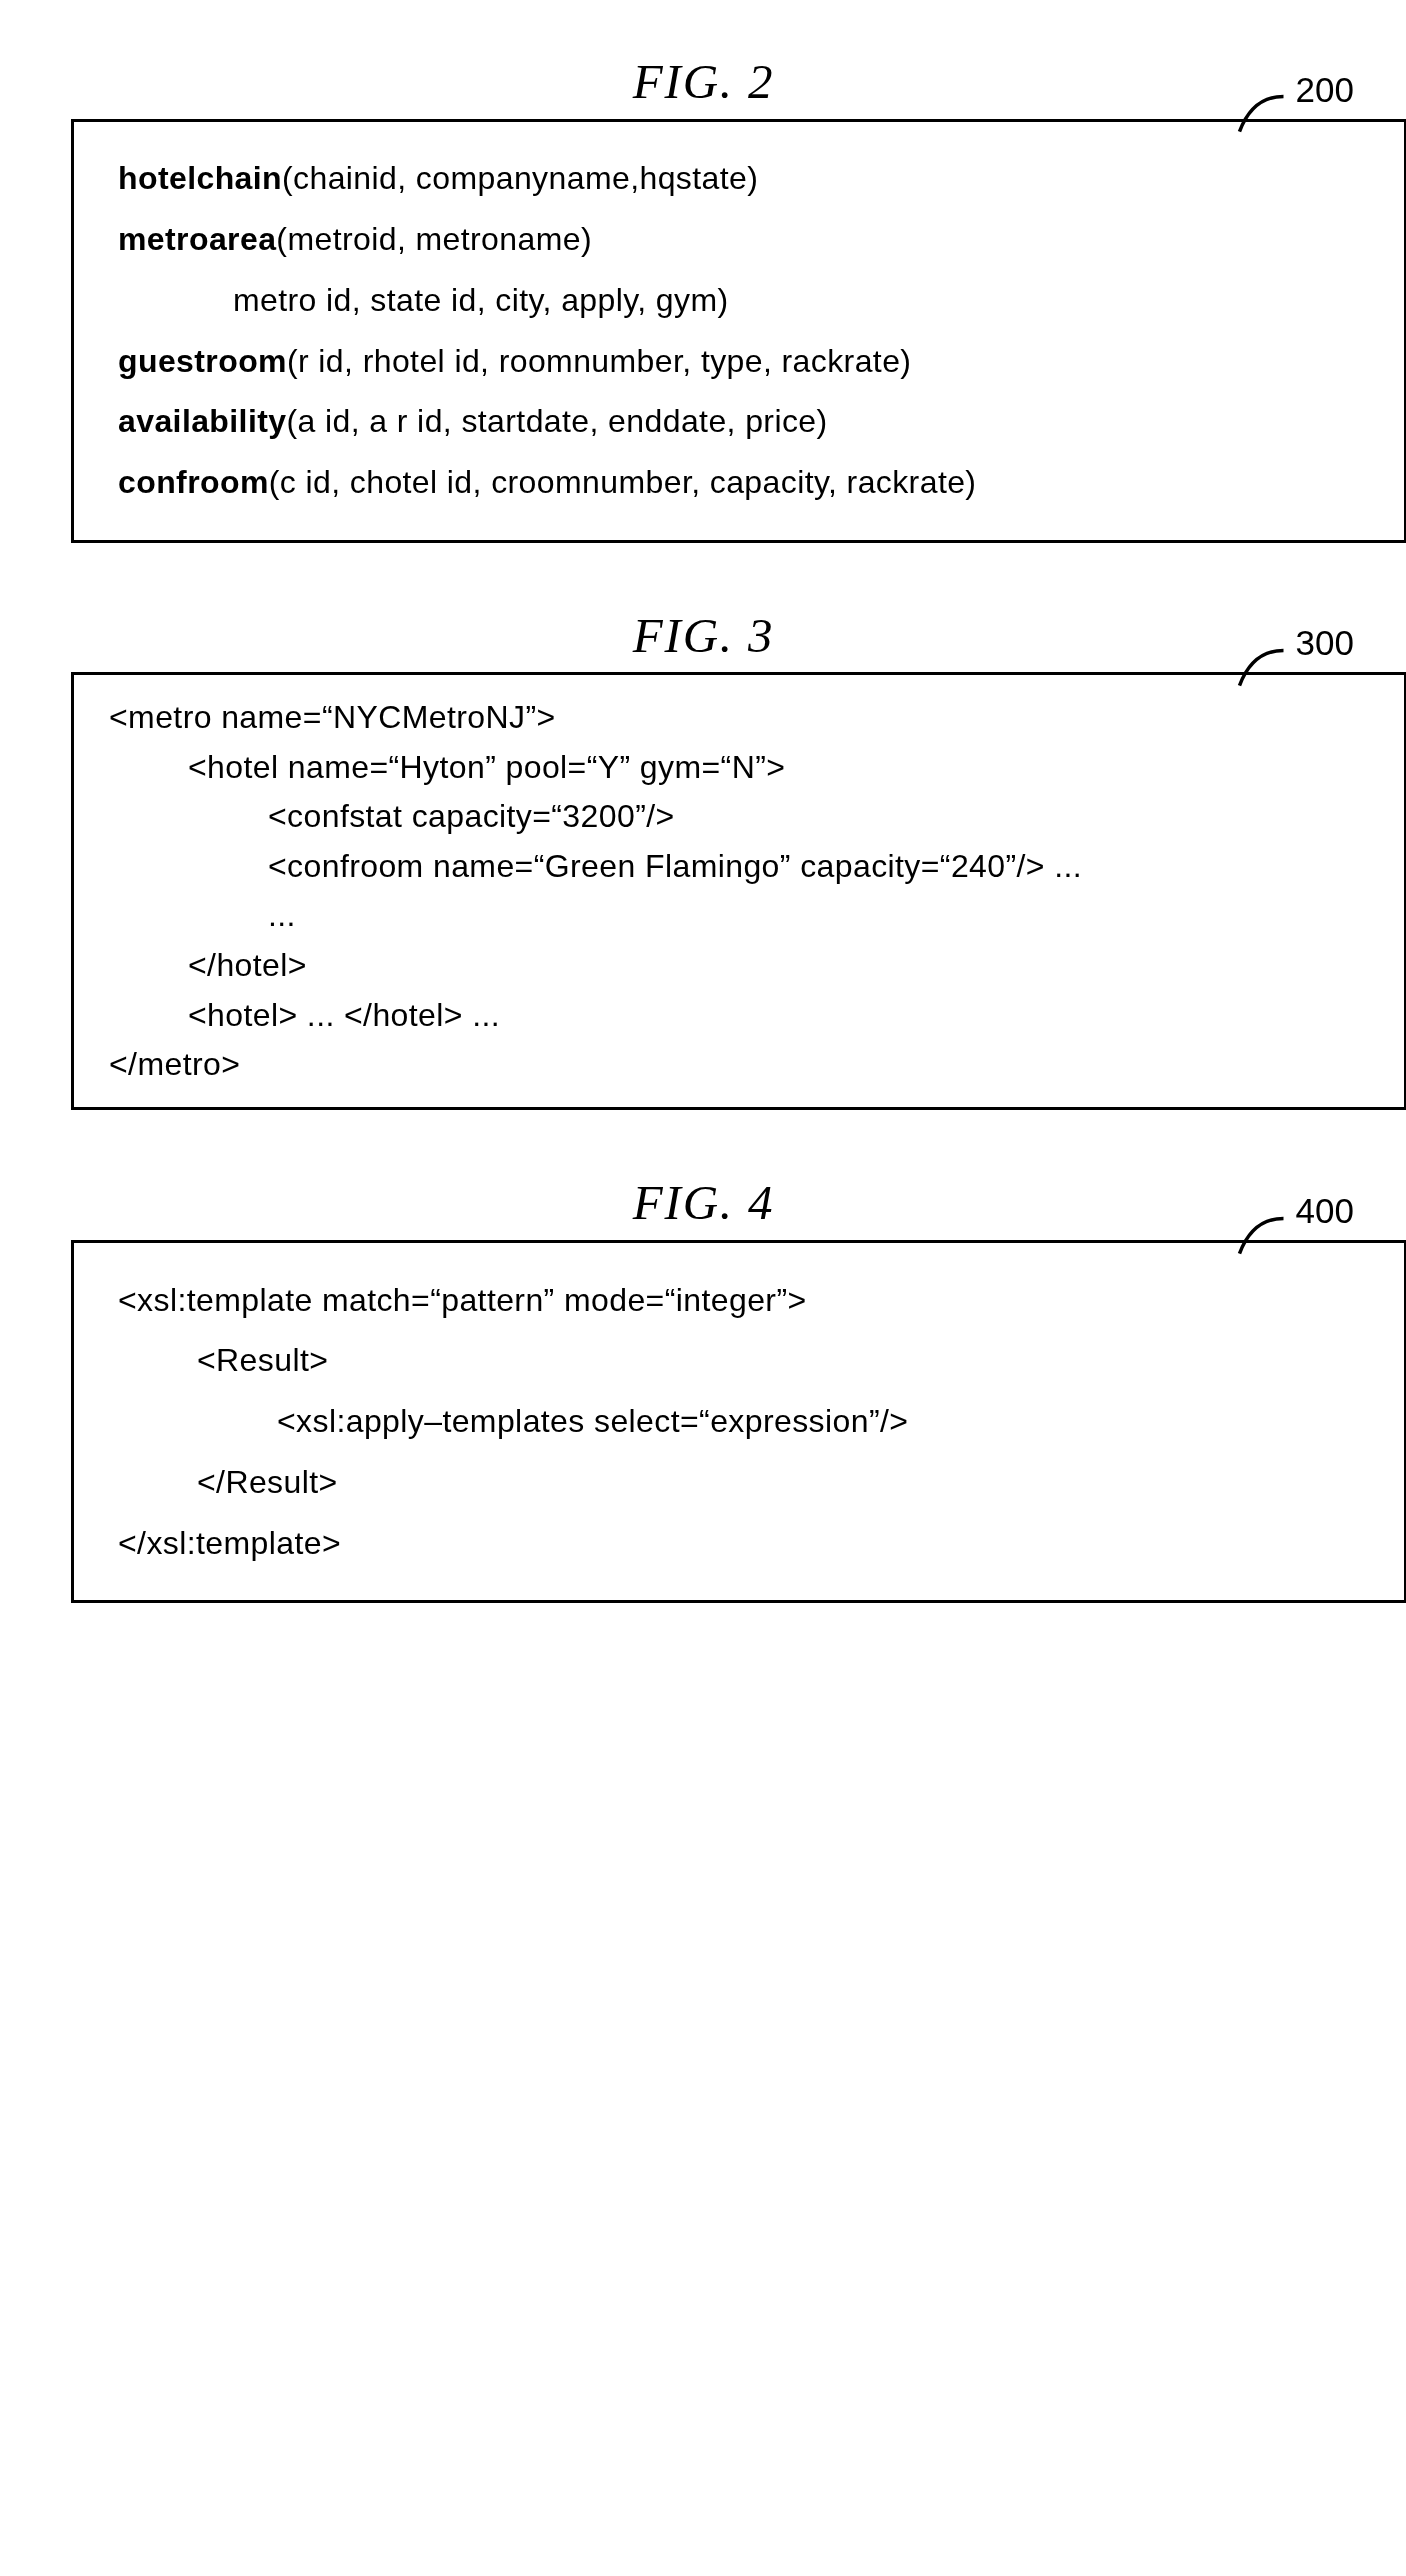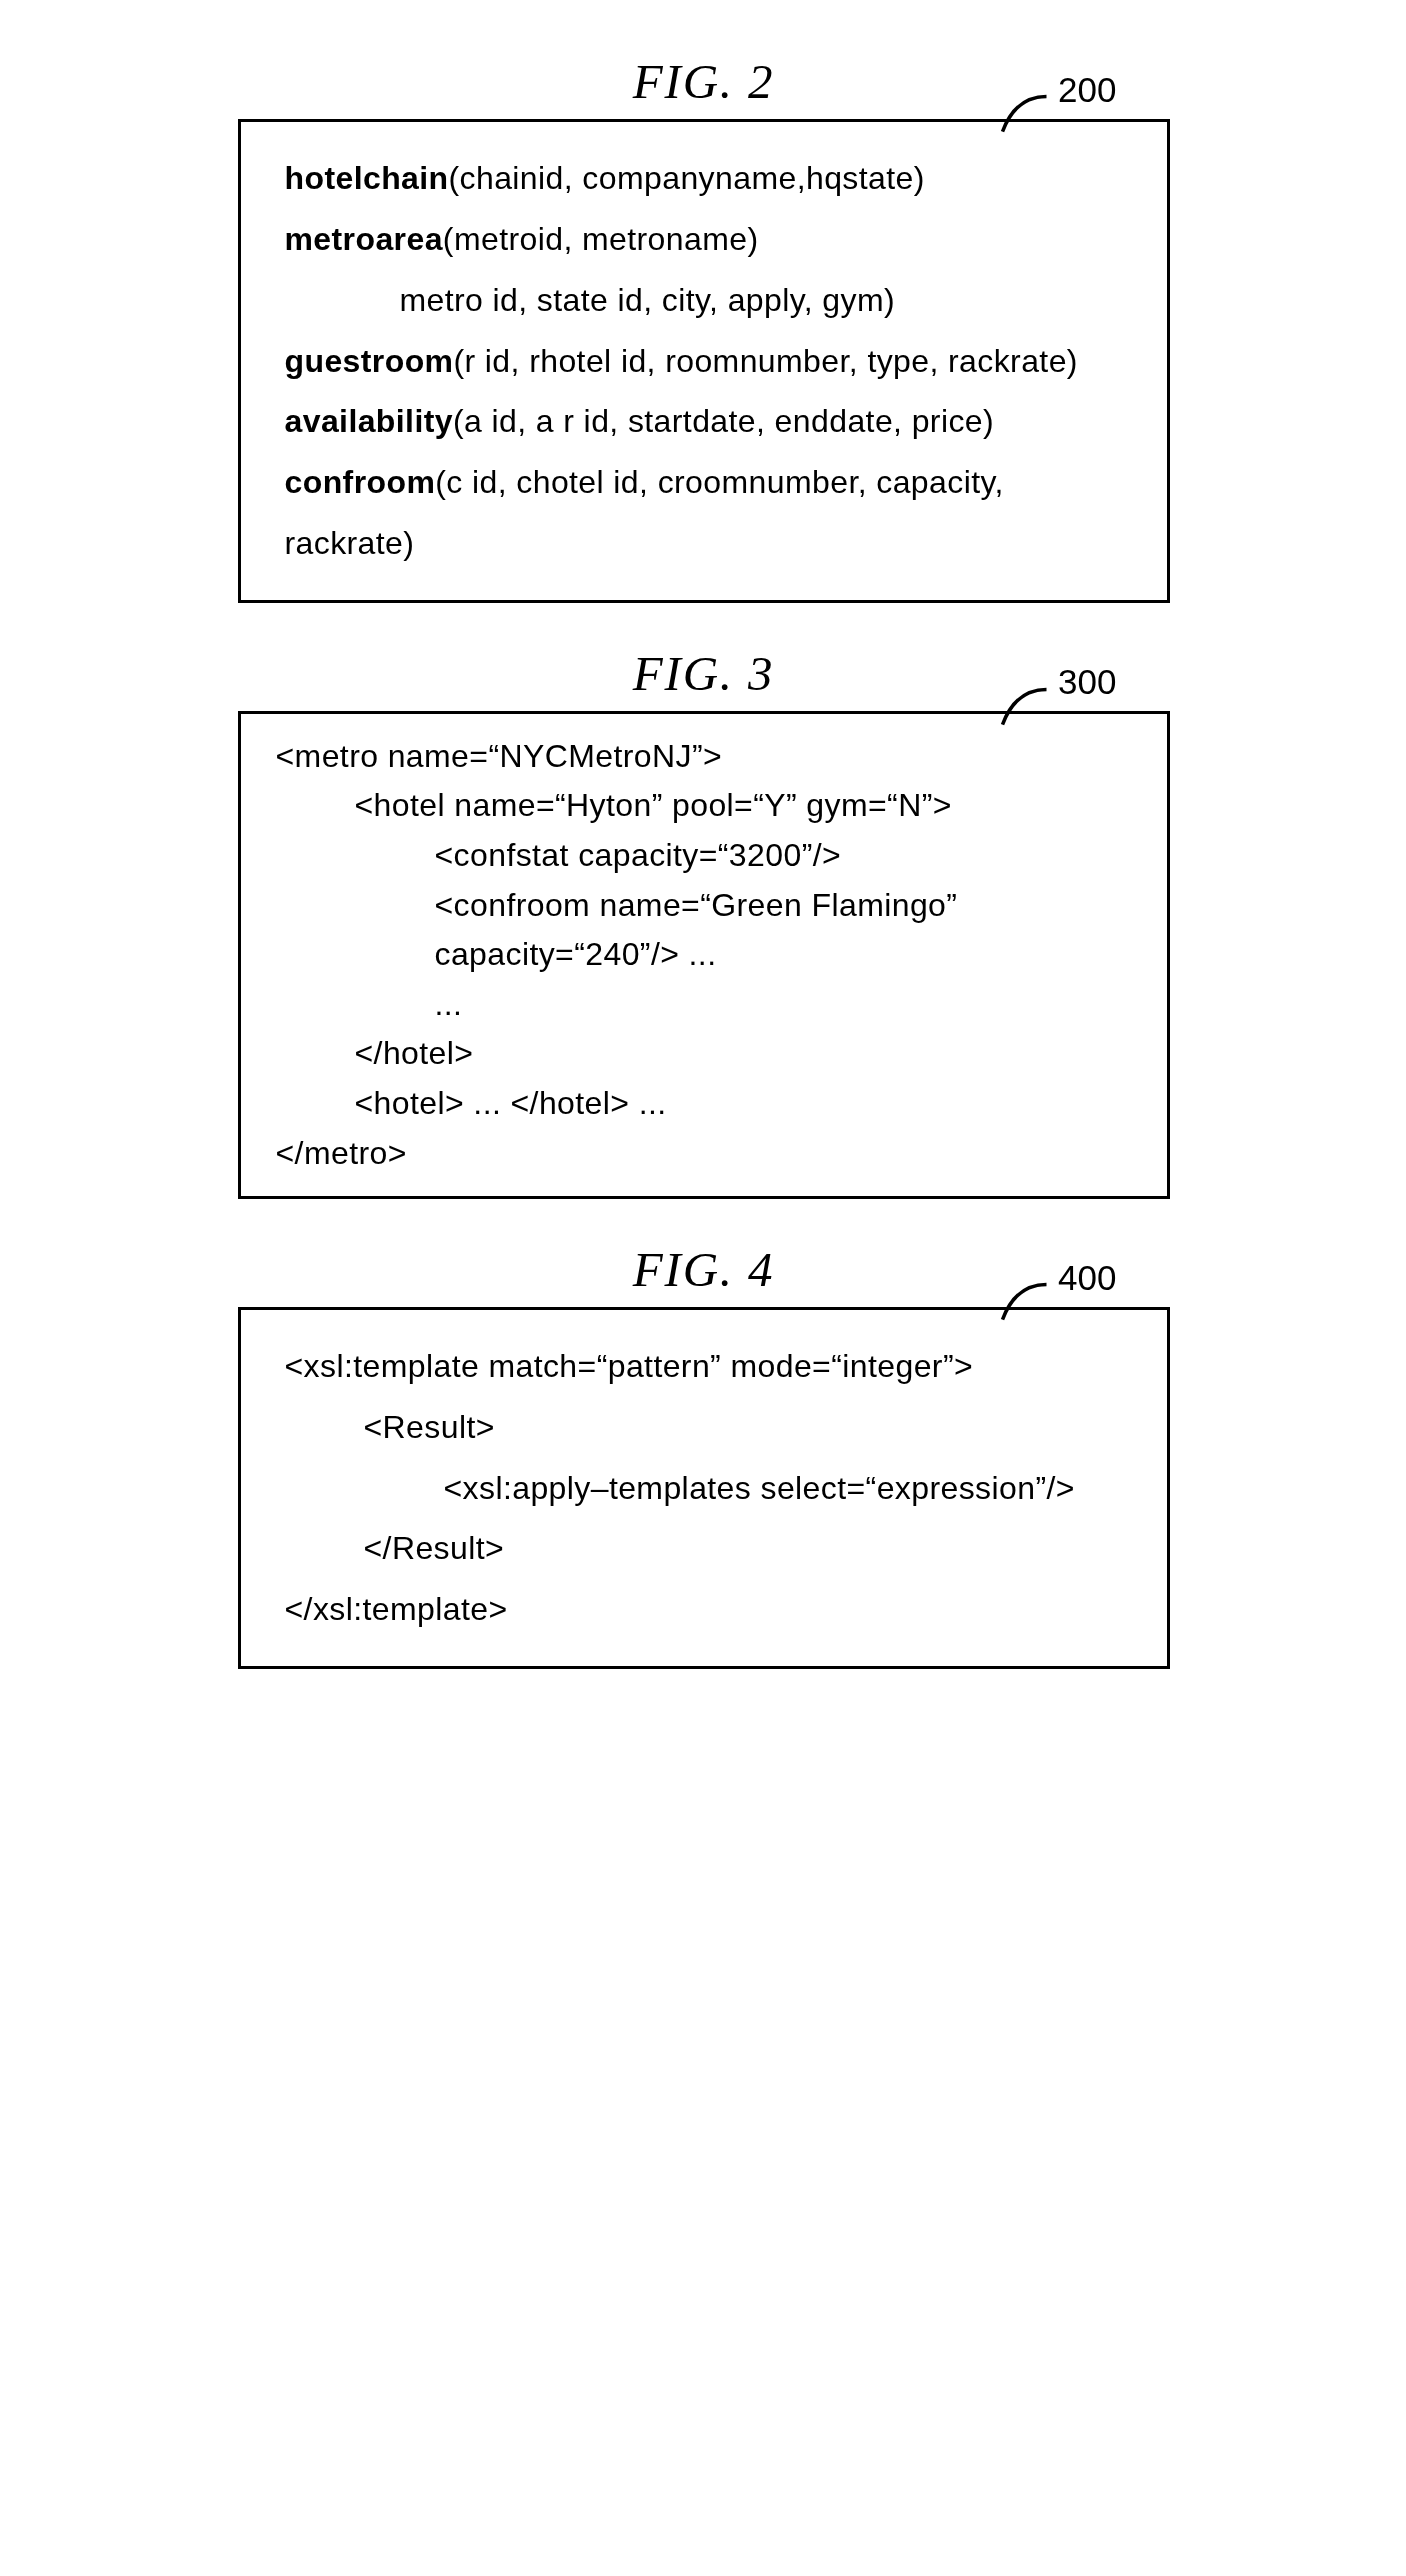--- a/index.html
+++ b/index.html
@@ -3,33 +3,33 @@
 <meta charset="utf-8">
 <style>
   body {
     background: #fff;
     font-family: "Helvetica Neue", Arial, sans-serif;
     margin: 0;
     padding: 53px 71px;
     width: 1407px;
     box-sizing: border-box;
   }
-  .figure-block { margin-bottom: 42px; }
+  .figure-block { margin-bottom: 64px; }
   .figure-title {
     font-style: italic;
     font-size: 49px;
     text-align: center;
     margin-bottom: 8.8px;
     letter-spacing: 1.8px;
     font-family: "Times New Roman", serif;
   }
   .ref-wrap {
     position: relative;
     margin: 0 auto;
-    width: 932px;
+    width: 1336px;
   }
   .ref-label {
     position: absolute;
     top: -49px;
     right: 53px;
     font-size: 35px;
     font-family: "Helvetica Neue", Arial, sans-serif;
   }
   .ref-hook {
     position: absolute;

